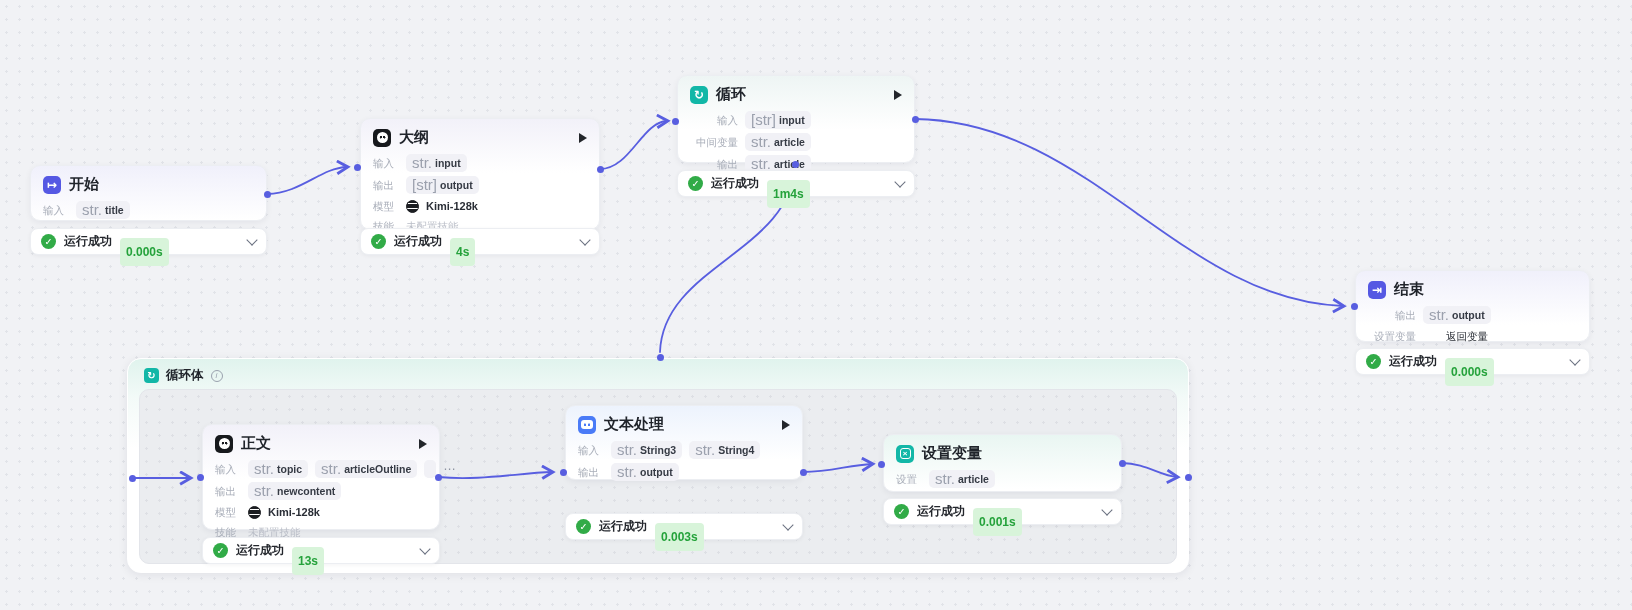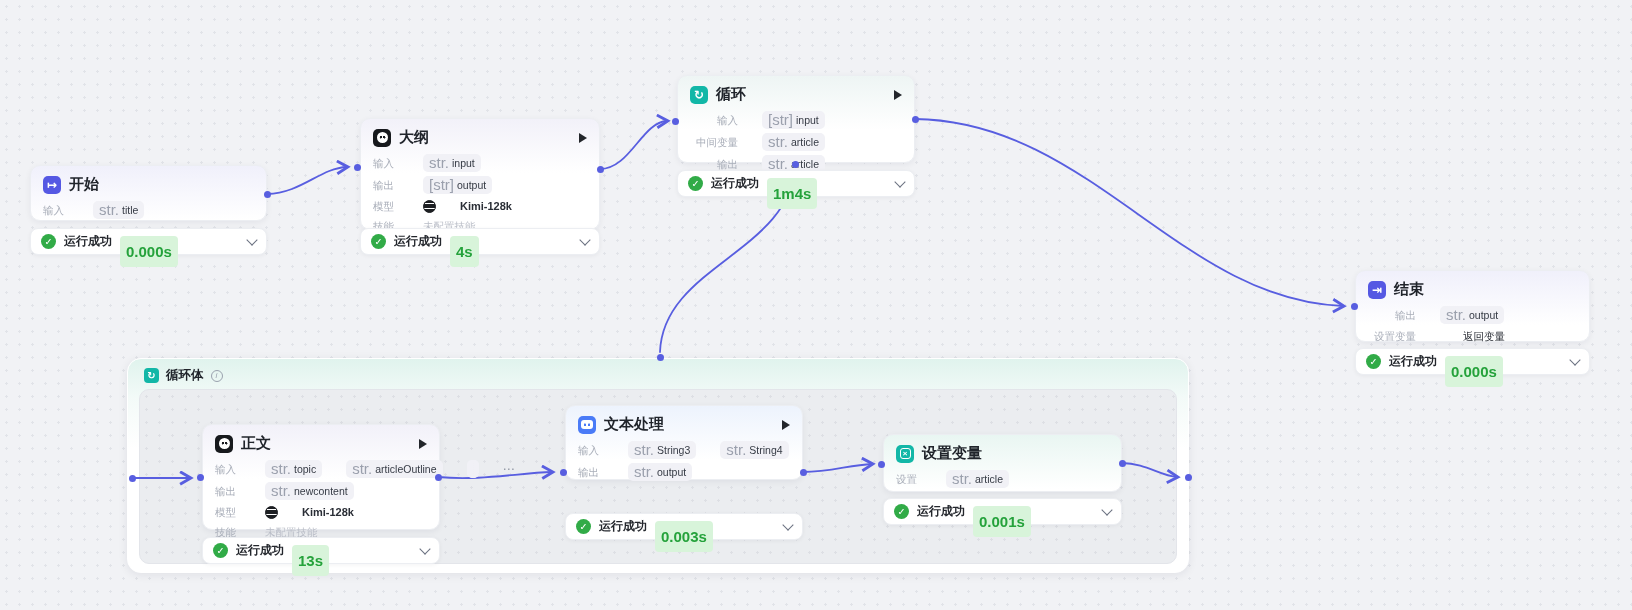--- a/index.html
+++ b/index.html
@@ -33,44 +33,44 @@
     background:radial-gradient(circle at 35% 48%,#17191d 1.1px,transparent 1.4px),
                radial-gradient(circle at 66% 48%,#17191d 1.1px,transparent 1.4px),#ffffff;}
   .botface{width:12px;height:9px;border-radius:3px;
     background:radial-gradient(circle at 33% 52%,#4a7bf7 1.1px,transparent 1.4px),
                radial-gradient(circle at 67% 52%,#4a7bf7 1.1px,transparent 1.4px),#ffffff;}
   .varbox{width:11px;height:11px;border:1.4px solid #ffffff;border-radius:3px;display:flex;
     align-items:center;justify-content:center;font-size:8px;font-weight:700;color:#fff;box-sizing:border-box;}
   .ntitle{font-size:15px;font-weight:700;color:#20242b;}
   .play{width:0;height:0;border-left:8px solid #23262b;border-top:5px solid transparent;
     border-bottom:5px solid transparent;margin-left:auto;cursor:pointer;}
-  .nrow{display:flex;align-items:center;gap:24px;font-size:10.5px;line-height:16px;}
+  .nrow{display:flex;align-items:center;gap:7px;font-size:10.5px;line-height:16px;}
   .flabel{color:#a9aeb9;flex:0 0 auto;min-width:26px;}
   .w48r{min-width:48px;text-align:right;}
   .tag{background:#f1f1f6;border-radius:5px;padding:1px 6px;display:inline-flex;align-items:center;gap:3px;white-space:nowrap;}
   .tag i{font-style:normal;color:#9ba0ad;font-size:15px;}
-  .tag b{color:#363b45;font-weight:400;font-size:10.5px;}
+  .tag b{color:#363b45;font-weight:700;font-size:10.5px;}
   .tag-fade{position:relative;max-width:78px;overflow:hidden;}
   .tag-fade::after{content:"";position:absolute;right:0;top:0;bottom:0;width:26px;
     background:linear-gradient(90deg,rgba(241,241,246,0),#f1f1f6 80%);}
   .kimi{width:13px;height:13px;border-radius:50%;flex:0 0 auto;
     background:repeating-linear-gradient(180deg,#1c1e22 0 2px,#ffffff 2px 3px,#1c1e22 3px 5px);
     background-color:#1c1e22;border:1px solid #1c1e22;box-sizing:border-box;}
   .mval{color:#2a2e36;font-weight:700;font-size:11px;text-align:right;}
   .muted{color:#b9bdc7;}
   .dark-val{color:#2a2e36;font-weight:400;margin-left:23px;}
   .more-btn{margin-left:auto;color:#8d93a0;font-size:12px;letter-spacing:1px;cursor:pointer;line-height:10px;}
   
   .status{position:absolute;height:27px;z-index:3;background:#fff;border:1px solid #eceef2;border-radius:8px;
     display:flex;align-items:center;gap:8px;padding:0 10px;box-sizing:border-box;
     box-shadow:0 1px 4px rgba(20,25,45,.05);cursor:pointer;}
   .check{width:15px;height:15px;border-radius:50%;background:#31ab47;color:#fff;font-size:9.5px;
     display:flex;align-items:center;justify-content:center;font-weight:700;flex:0 0 auto;}
   .stext{font-size:12px;font-weight:700;color:#23262c;}
-  .sbadge{background:#d8f4da;color:#25a23b;font-size:15px;font-weight:700;border-radius:4px;padding:7px 6px;margin-top:20px;}
+  .sbadge{background:#d8f4da;color:#25a23b;font-size:12px;font-weight:700;border-radius:4px;padding:7px 6px;margin-top:20px;}
   .chev{width:7px;height:7px;border-right:1.6px solid #6a7180;border-bottom:1.6px solid #6a7180;
     transform:rotate(45deg);margin-left:auto;margin-top:-4px;}
   .port{position:absolute;width:7px;height:7px;border-radius:50%;background:#585ee0;z-index:5;}
   .ic-indigo{background:#5558e3;} .ic-black{background:#17191d;} .ic-teal{background:#12b7a7;} .ic-blue{background:#4a7bf7;}
 </style>
 </head>
 <body>
 
 <div class="canvas">
 

